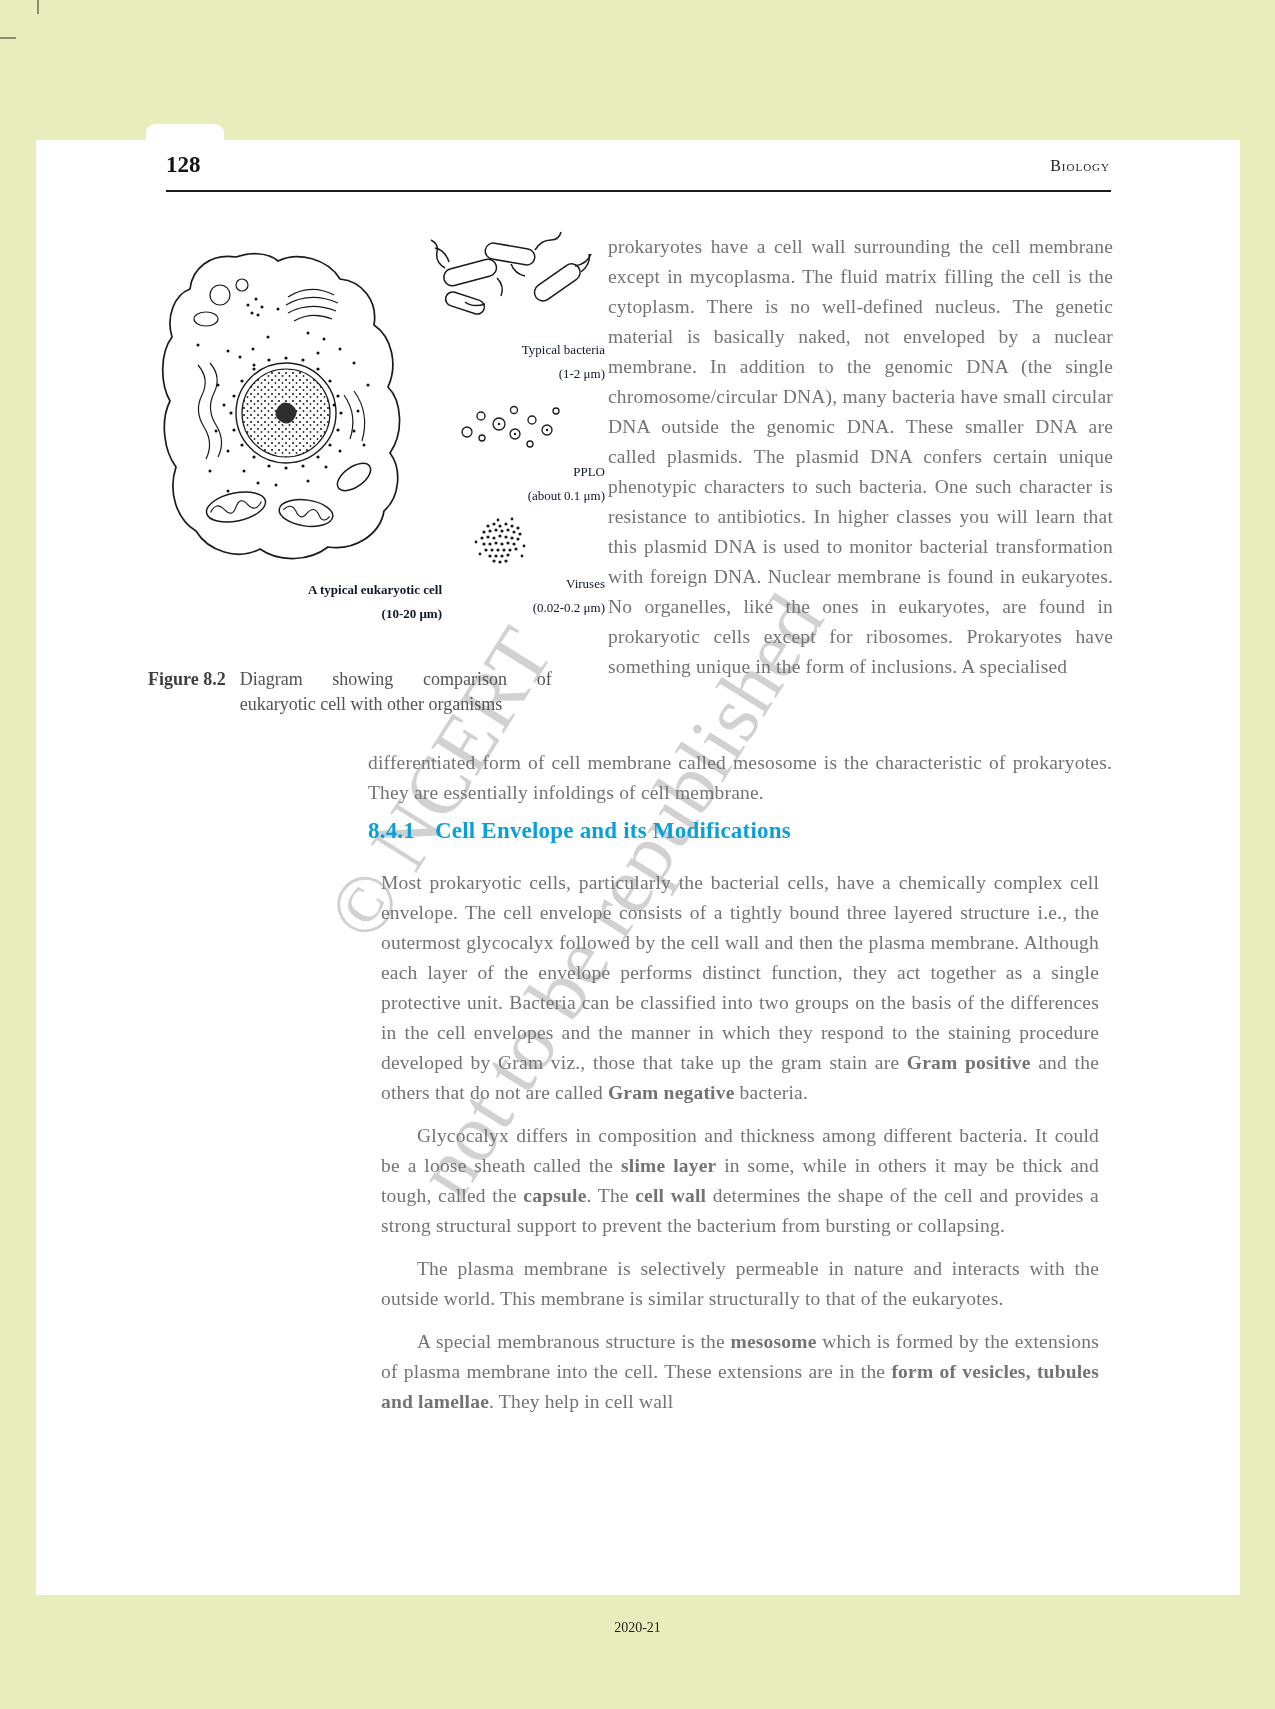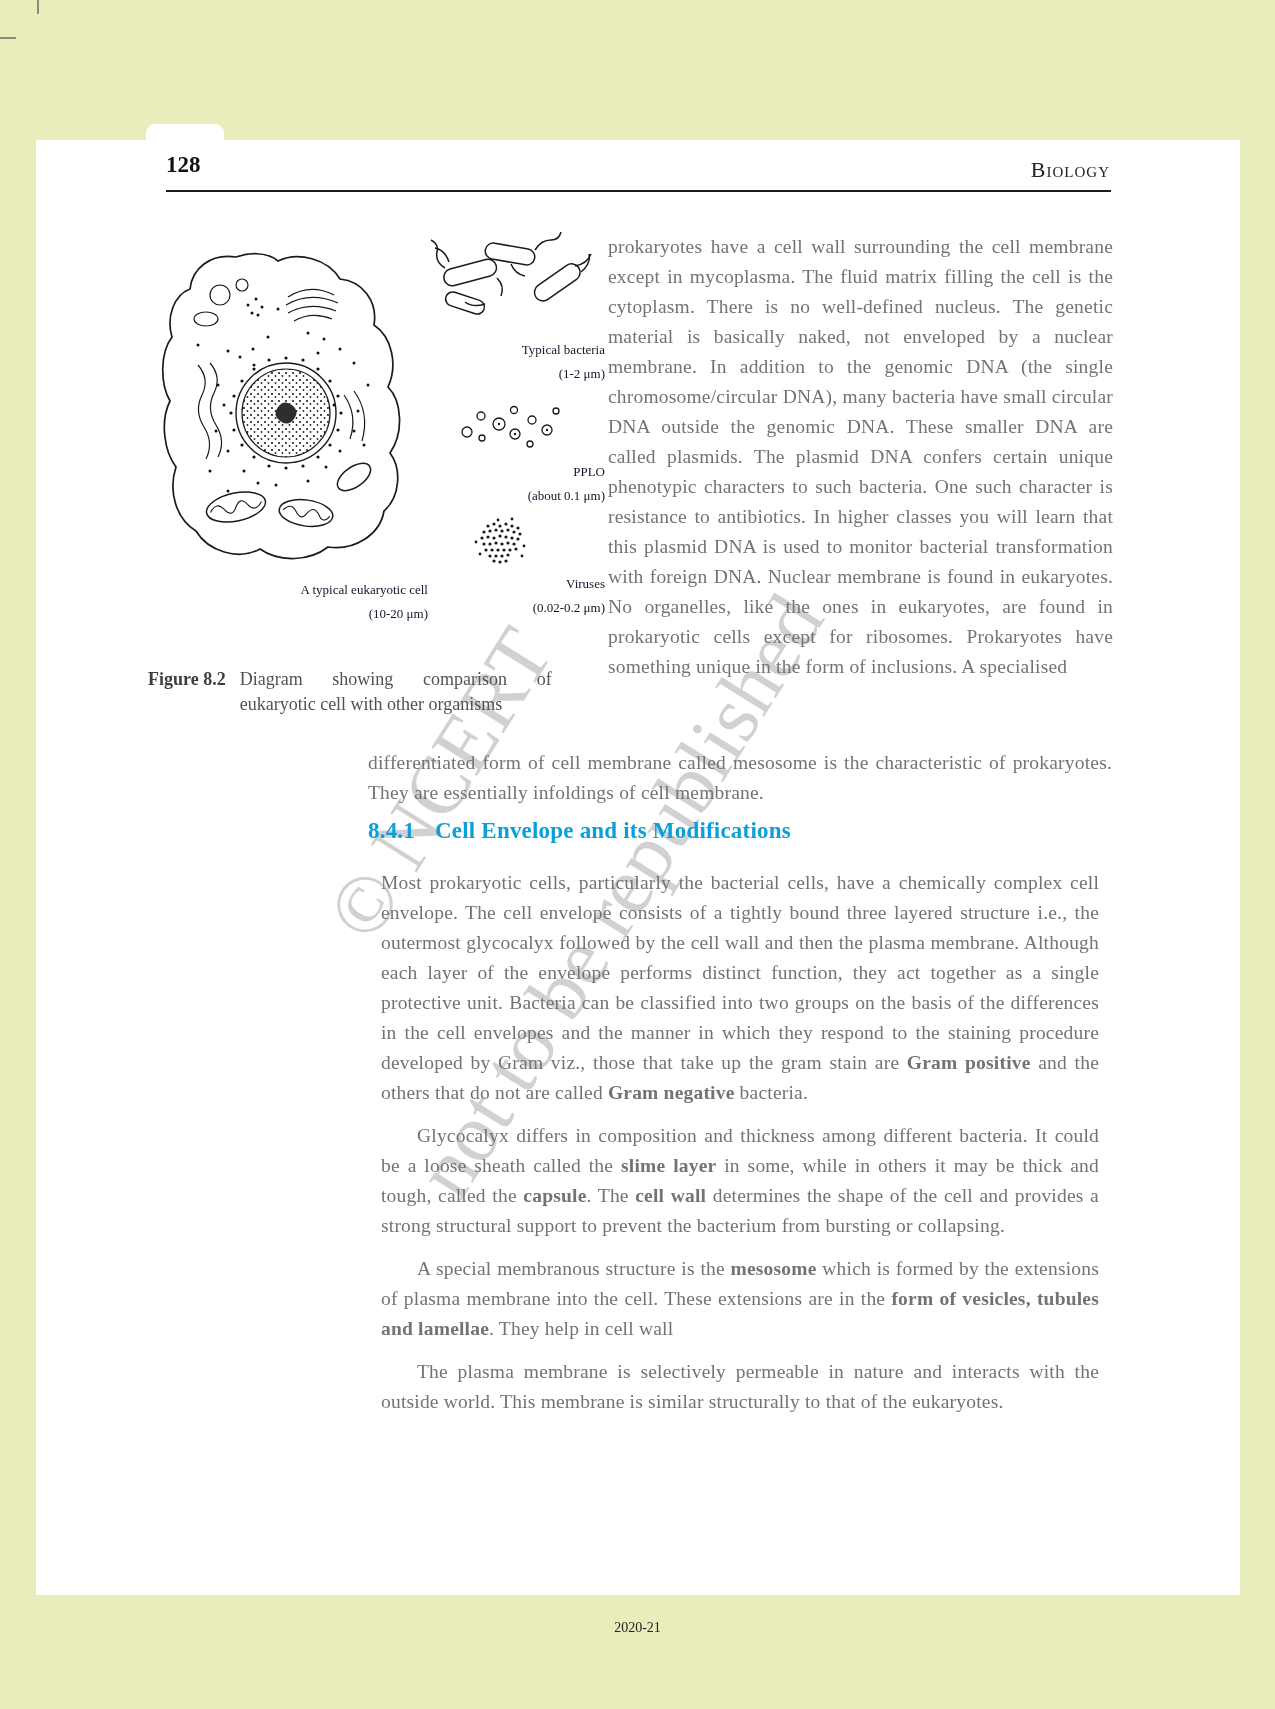--- a/index.html
+++ b/index.html
@@ -8,38 +8,38 @@
     background:#e9edbb; color:#161616;
     font-family:"Liberation Serif","DejaVu Serif",serif;
   }
   .sheet { position:absolute; left:36px; top:140px; width:1204px; height:1455px; background:#ffffff; }
   .tab   { position:absolute; left:146px; top:124px; width:78px; height:34px; background:#ffffff; border-radius:9px 9px 0 0; }
 
   .crop-h { position:absolute; left:0; top:37px; width:16px; height:2px; background:#8b8b7a; }
   .crop-v { position:absolute; left:37px; top:0; width:2px; height:14px; background:#8b8b7a; }
 
   .pagenum { position:absolute; left:166px; top:152px; font-size:23px; font-weight:bold; color:#111; }
-  .header-right { position:absolute; right:165px; top:157px; font-size:22px; font-variant-caps:small-caps; letter-spacing:1px; color:#222; }
+  .header-right { position:absolute; right:165px; top:157px; font-size:16px; font-variant-caps:small-caps; letter-spacing:1px; color:#222; }
   .header-rule { position:absolute; left:166px; top:190px; width:945px; height:2px; background:#1c1c1c; }
 
   
   .watermark { position:absolute; left:60px; top:400px; width:940px; height:880px;
     display:flex; align-items:center; justify-content:center; pointer-events:none; }
   .wm-inner { transform:rotate(-58deg); text-align:center; color:rgba(128,128,128,0.36);
     font-size:82px; white-space:nowrap; }
   .wm-line2 { margin-top:118px; }
 
   
   .fig-cell { position:absolute; left:158px; top:245px; width:250px; height:330px; }
   .fig-bact { position:absolute; left:415px; top:226px; width:180px; height:108px; }
   .fig-pplo { position:absolute; left:455px; top:398px; width:110px; height:58px; }
   .fig-vir  { position:absolute; left:468px; top:516px; width:72px;  height:55px; }
 
   .cap { position:absolute; text-align:right; font-size:13px; line-height:23.5px; color:#0f172a; }
-  .cap-cell { left:128px; top:578px; width:300px; }
+  .cap-cell { left:142px; top:578px; width:300px;font-weight:bold; }
   .cap-bact { left:405px; top:338px; width:200px; }
   .cap-pplo { left:405px; top:460px; width:200px; }
   .cap-vir  { left:405px; top:572px; width:200px; }
 
   .figcaption { position:absolute; left:148px; top:667px; width:436px; display:flex; gap:14px;
     font-size:18px; line-height:25px; color:#525252; }
   .figlabel { font-weight:bold; color:#3d3d3d; white-space:nowrap; }
   .figtext  { text-align:justify; width:312px; }
 
   
@@ -295,19 +295,19 @@
   <div class="serifbody intro-cont">differentiated form of cell membrane called mesosome is the characteristic of prokaryotes. They are essentially infoldings of cell membrane.</div>
 
   <div class="section-heading">
     <span>8.4.1</span>
     <span>Cell Envelope and its Modifications</span>
   </div>
 
   <div class="serifbody bodytext">
     <p><span>Most prokaryotic cells, particularly the bacterial cells, have a chemically complex cell envelope. The cell envelope consists of a tightly bound three layered structure i.e., the outermost glycocalyx followed by the cell wall and then the plasma membrane. Although each layer of the envelope performs distinct function, they act together as a single protective unit. Bacteria can be classified into two groups on the basis of the differences in the cell envelopes and the manner in which they respond to the staining procedure developed by Gram viz., those that take up the gram stain are </span><b>Gram positive</b><span> and the others that do not are called </span><b>Gram negative</b><span> bacteria.</span></p>
     <p class="ind"><span>Glycocalyx differs in composition and thickness among different bacteria. It could be a loose sheath called the </span><b>slime layer</b><span> in some, while in others it may be thick and tough, called the </span><b>capsule</b><span>. The </span><b>cell wall</b><span> determines the shape of the cell and provides a strong structural support to prevent the bacterium from bursting or collapsing.</span></p>
+    <p class="ind"><span>The plasma membrane is selectively permeable in nature and interacts with the outside world. This membrane is similar structurally to that of the eukaryotes.</span></p>
     <p class="ind"><span>A special membranous structure is the </span><b>mesosome</b><span> which is formed by the extensions of plasma membrane into the cell. These extensions are in the </span><b>form of vesicles, tubules and lamellae</b><span>. They help in cell wall</span></p>
-    <p class="ind"><span>The plasma membrane is selectively permeable in nature and interacts with the outside world. This membrane is similar structurally to that of the eukaryotes.</span></p>
   </div>
 
   <div class="footer">2020-21</div>
 
 </div>
 
 </body></html>

